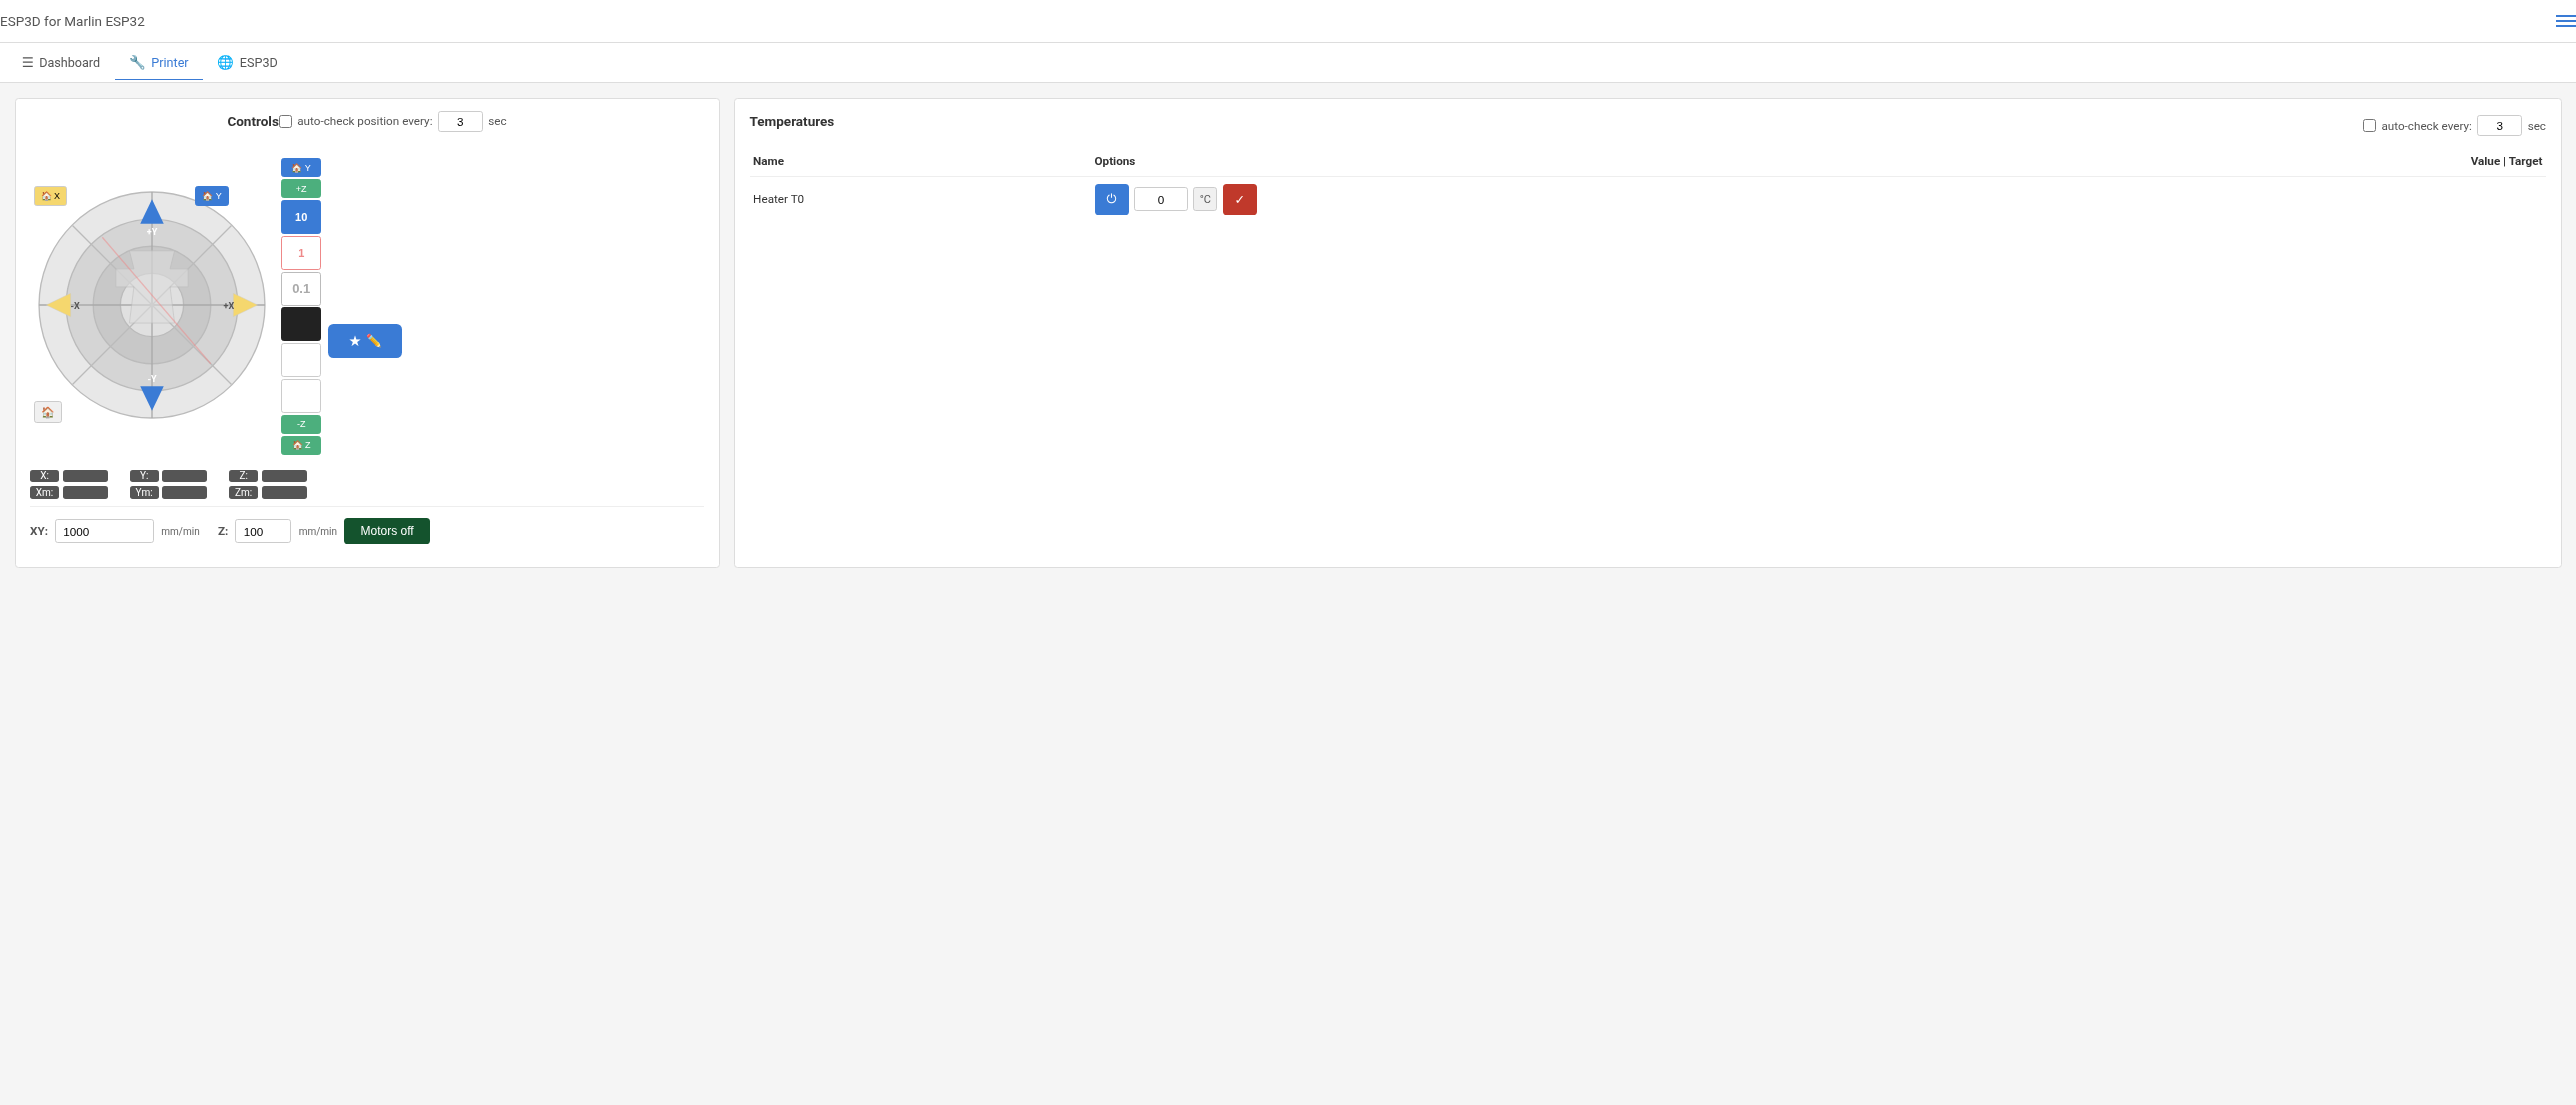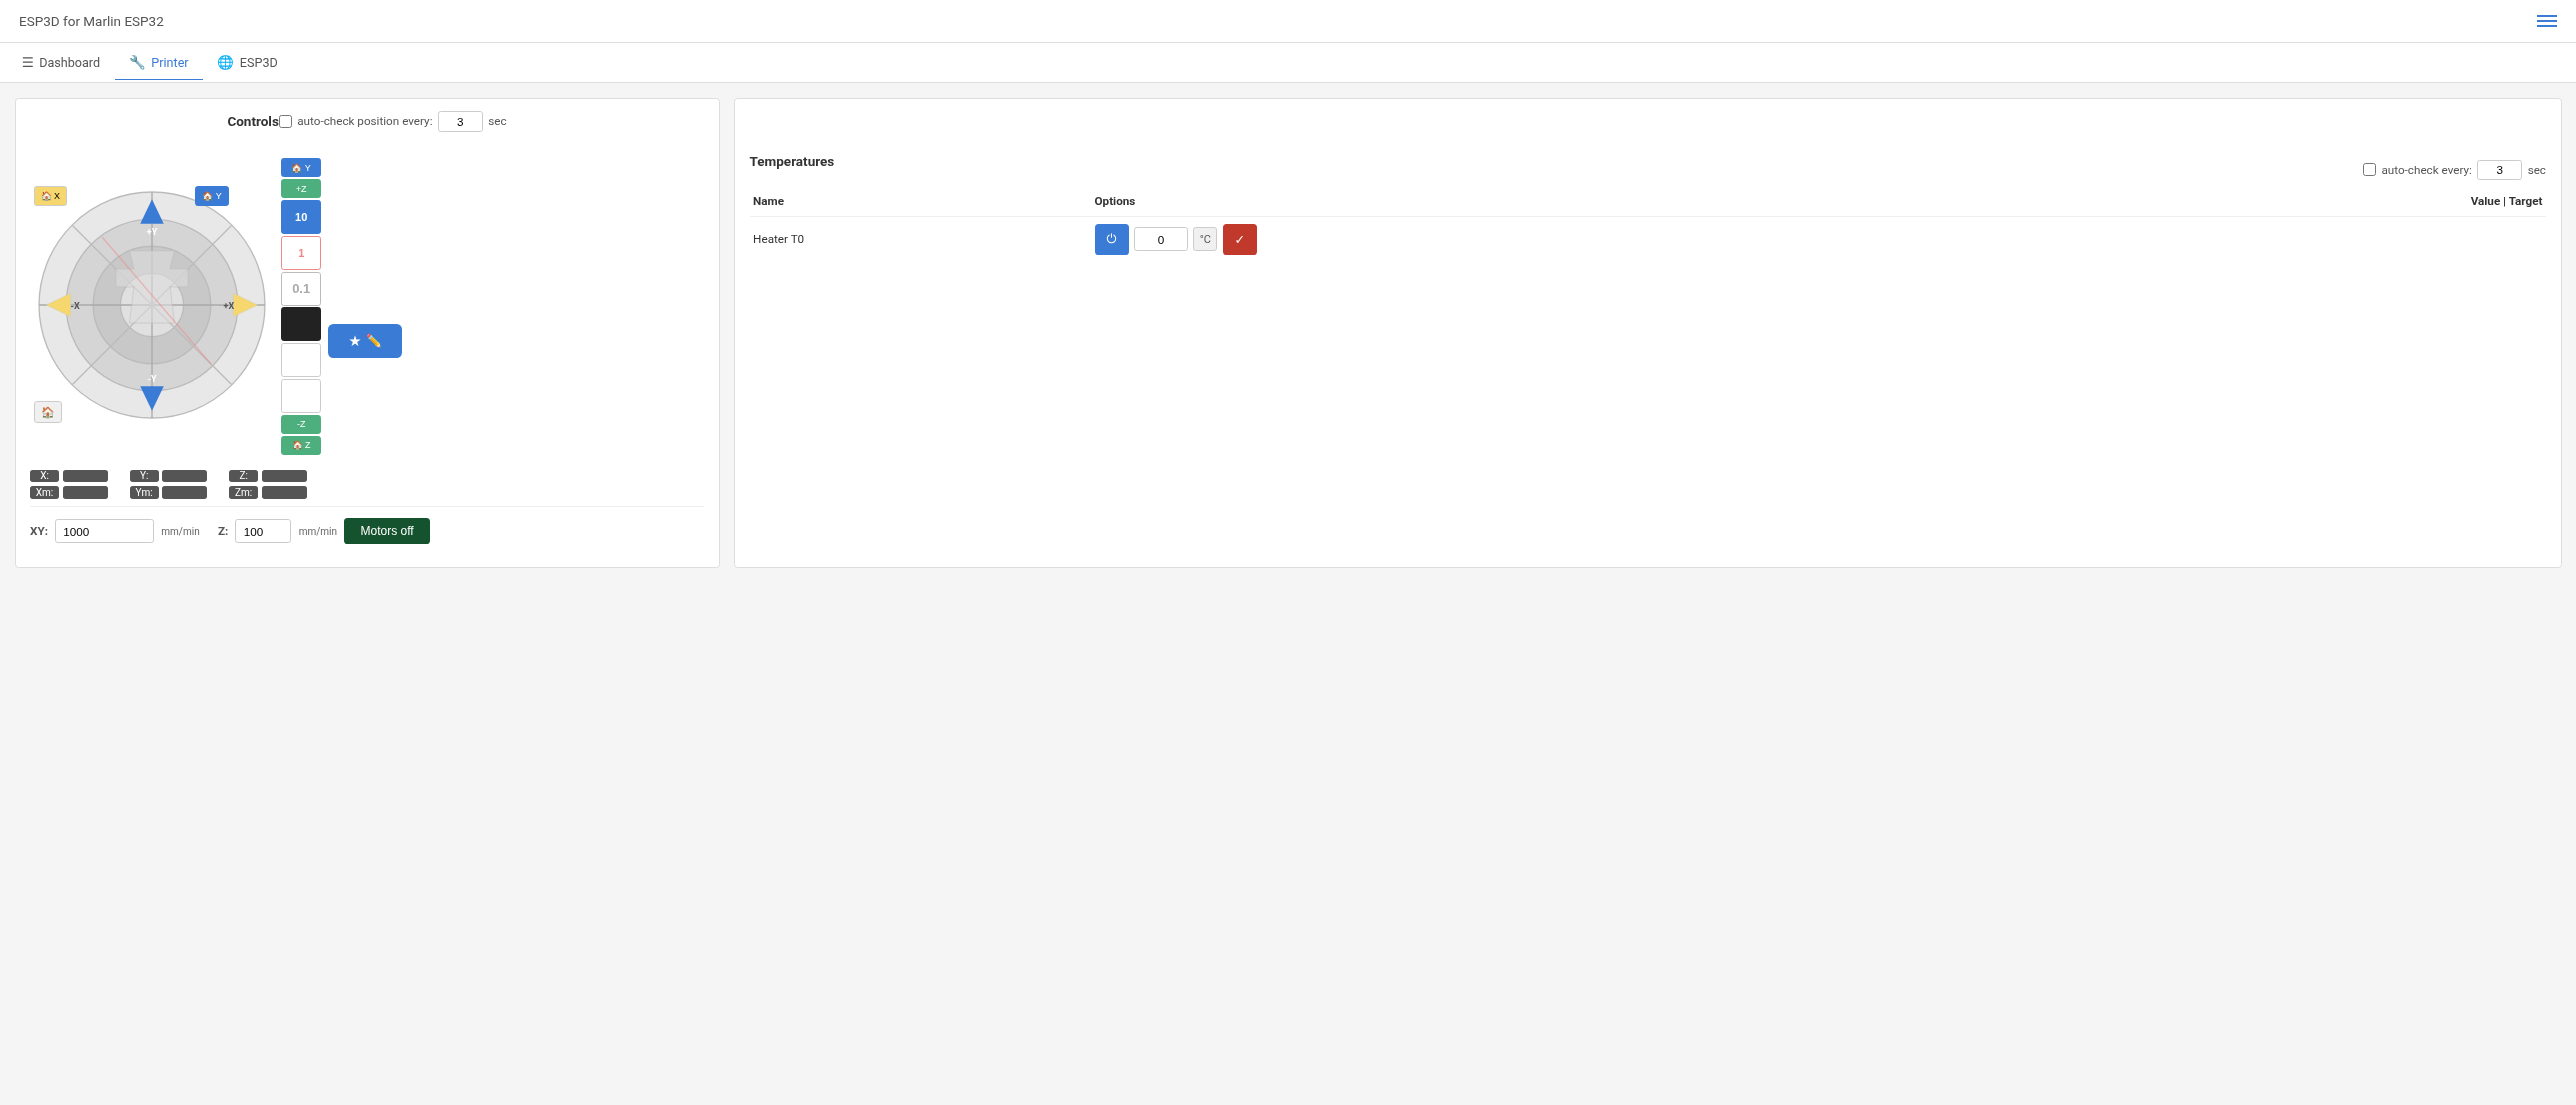--- a/index.html
+++ b/index.html
@@ -7,21 +7,21 @@
       font-family: -apple-system, BlinkMacSystemFont, "Segoe UI", Roboto, sans-serif;
       font-size: 12.6px;
       background: #f5f5f5;
       color: #333;
     }
 
     
     .header {
       background: #fff;
       border-bottom: 0.9px solid #ddd;
-      padding: 0 19px;
+      padding: 0 0;
       display: flex;
       align-items: center;
       justify-content: space-between;
       height: 43px;
     }
     .header-title {
       font-size: 13.5px;
       color: #555;
     }
     .hamburger-icon {
@@ -209,23 +209,22 @@
       padding: 6.3px 16.3px;
       font-size: 12px;
       cursor: pointer;
       font-weight: 500;
     }
 
     
     .temp-header-row {
       display: flex;
       justify-content: space-between;
-      align-items: flex-end;
+      align-items: center;
       margin-bottom: 7.2px;
-      margin-top: 40px;
     }
     .temp-table {
       width: 100%;
       border-collapse: collapse;
     }
     .temp-table th {
       text-align: left;
       padding: 7.2px 3.6px;
       font-weight: 700;
       font-size: 11.7px;

